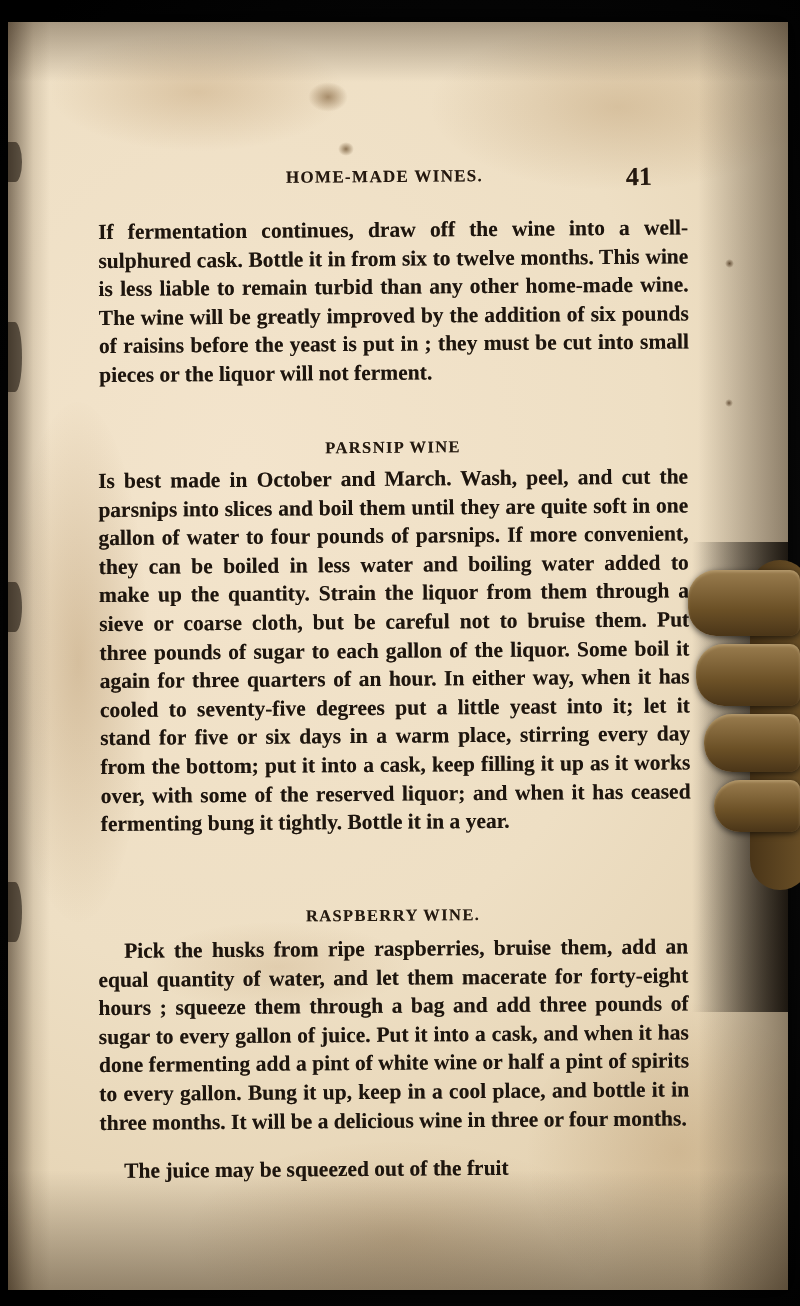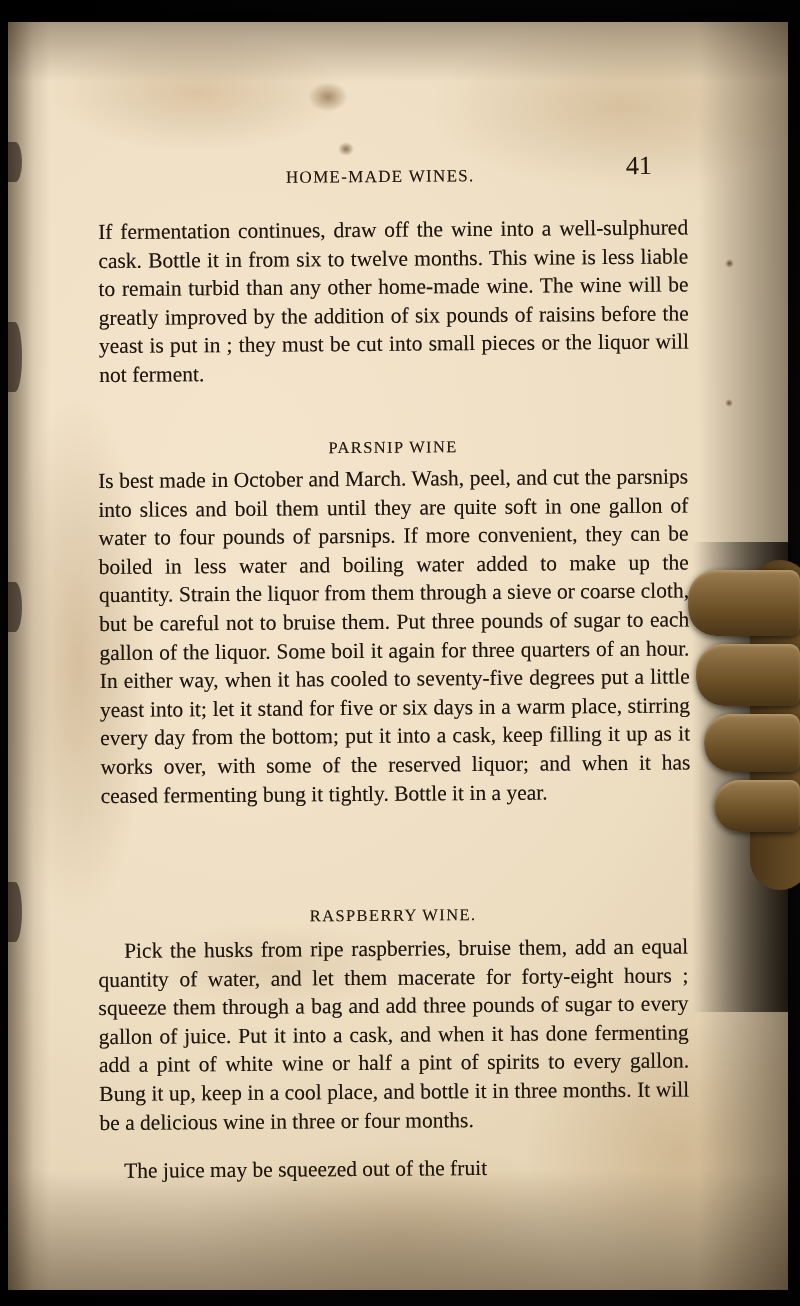--- a/index.html
+++ b/index.html
@@ -33,20 +33,21 @@
   .page {
     position: absolute;
     left: 8px;
     top: 22px;
     width: 780px;
     height: 1268px;
     background:
       radial-gradient(ellipse 120% 90% at 30% 35%, #f3e4cc 0%, #eedfc4 45%, #e4d2b2 75%, #d8c49f 100%);
     box-shadow: 0 0 22px 6px rgba(0,0,0,0.75);
     overflow: hidden;
+    font-weight: bold;
   }
 
   
   .stain {
     position: absolute;
     border-radius: 50%;
     pointer-events: none;
   }
   .s1 { left: 40px;  top: 10px;   width: 300px; height: 120px; background: radial-gradient(ellipse, rgba(170,130,80,0.30), rgba(170,130,80,0) 70%); }
   .s2 { left: 420px; top: 0px;    width: 380px; height: 170px; background: radial-gradient(ellipse, rgba(160,120,70,0.28), rgba(160,120,70,0) 70%); }
@@ -109,21 +110,21 @@
     font-size: 17px;
     letter-spacing: 1.3px;
     font-family: "Liberation Serif", serif;
     color: #24180f;
     white-space: nowrap;
     transform: rotate(-0.5deg);
   }
   .folio {
     position: absolute;
     right: 34px;
-    top: 129px;
+    top: 140px;
     font-size: 26px;
     color: #24180f;
     transform: rotate(-0.8deg);
   }
 
   .body-text {
     position: absolute;
     left: 12px;
     width: 590px;
     font-size: 21.5px;

